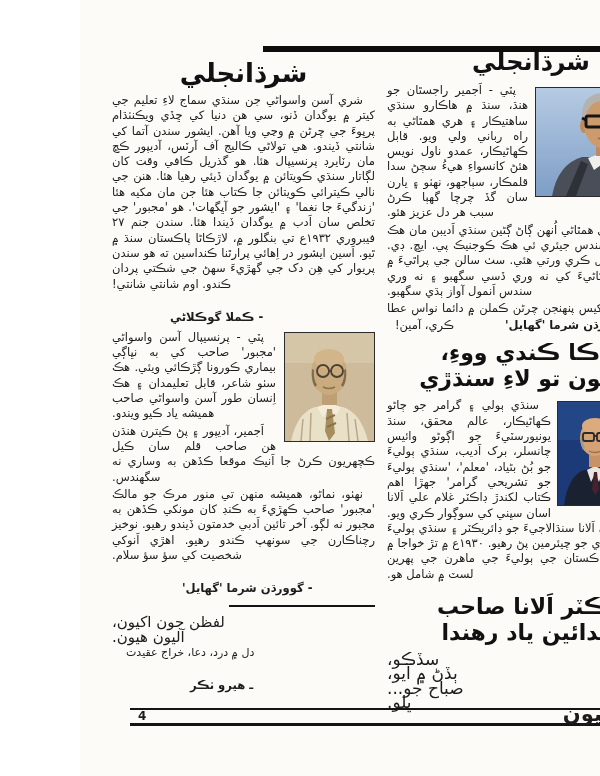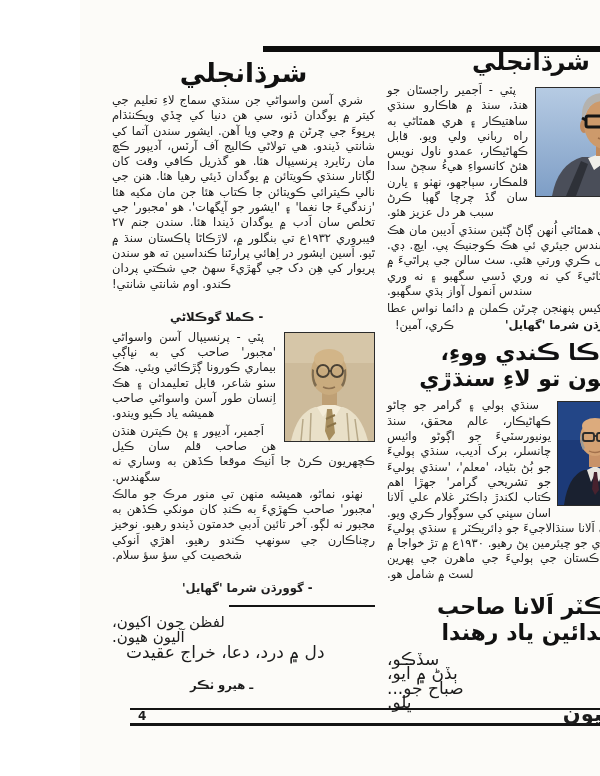--- a/index.html
+++ b/index.html
@@ -37,21 +37,21 @@
   .photo3 { margin:2px 0 4px 8px; }
 
   .lastline-row { position:relative; height:16px; font-size:11.5px; margin-bottom:6px; }
   .lastline-row .cont { position:absolute; left:8px; top:0; }
   .lastline-row .sig-inline { position:absolute; left:118px; top:0; font-weight:bold; }
 
   .divider { width:146px; height:2px; background:#141414; margin:10px 0 8px 0; }
 
   .poemline  { font-size:15px; line-height:15px; text-align:left; padding-right:34px; }
   .poemright { font-size:17px; line-height:14.3px; text-align:left; padding-right:44px; }
-  .leftline  { font-size:17px; line-height:15px; text-align:left; padding-left:14px; }
+  .leftline  { font-size:11px; line-height:15px; text-align:left; padding-left:14px; }
 
   .rule-top { position:absolute; left:50px; top:708px; width:500px; height:2px; background:#141414; }
   .rule-bot { position:absolute; left:50px; top:723px; width:500px; height:3px; background:#141414; }
   .pagenum  { position:absolute; left:58px; top:709px; font-size:12px; font-weight:bold; direction:ltr; }
   .masthead { position:absolute; left:476px; top:703px; width:74px; text-align:center;
               font-size:21px; line-height:22px; font-weight:bold; }
 </style>
 </head>
 <body>
 

